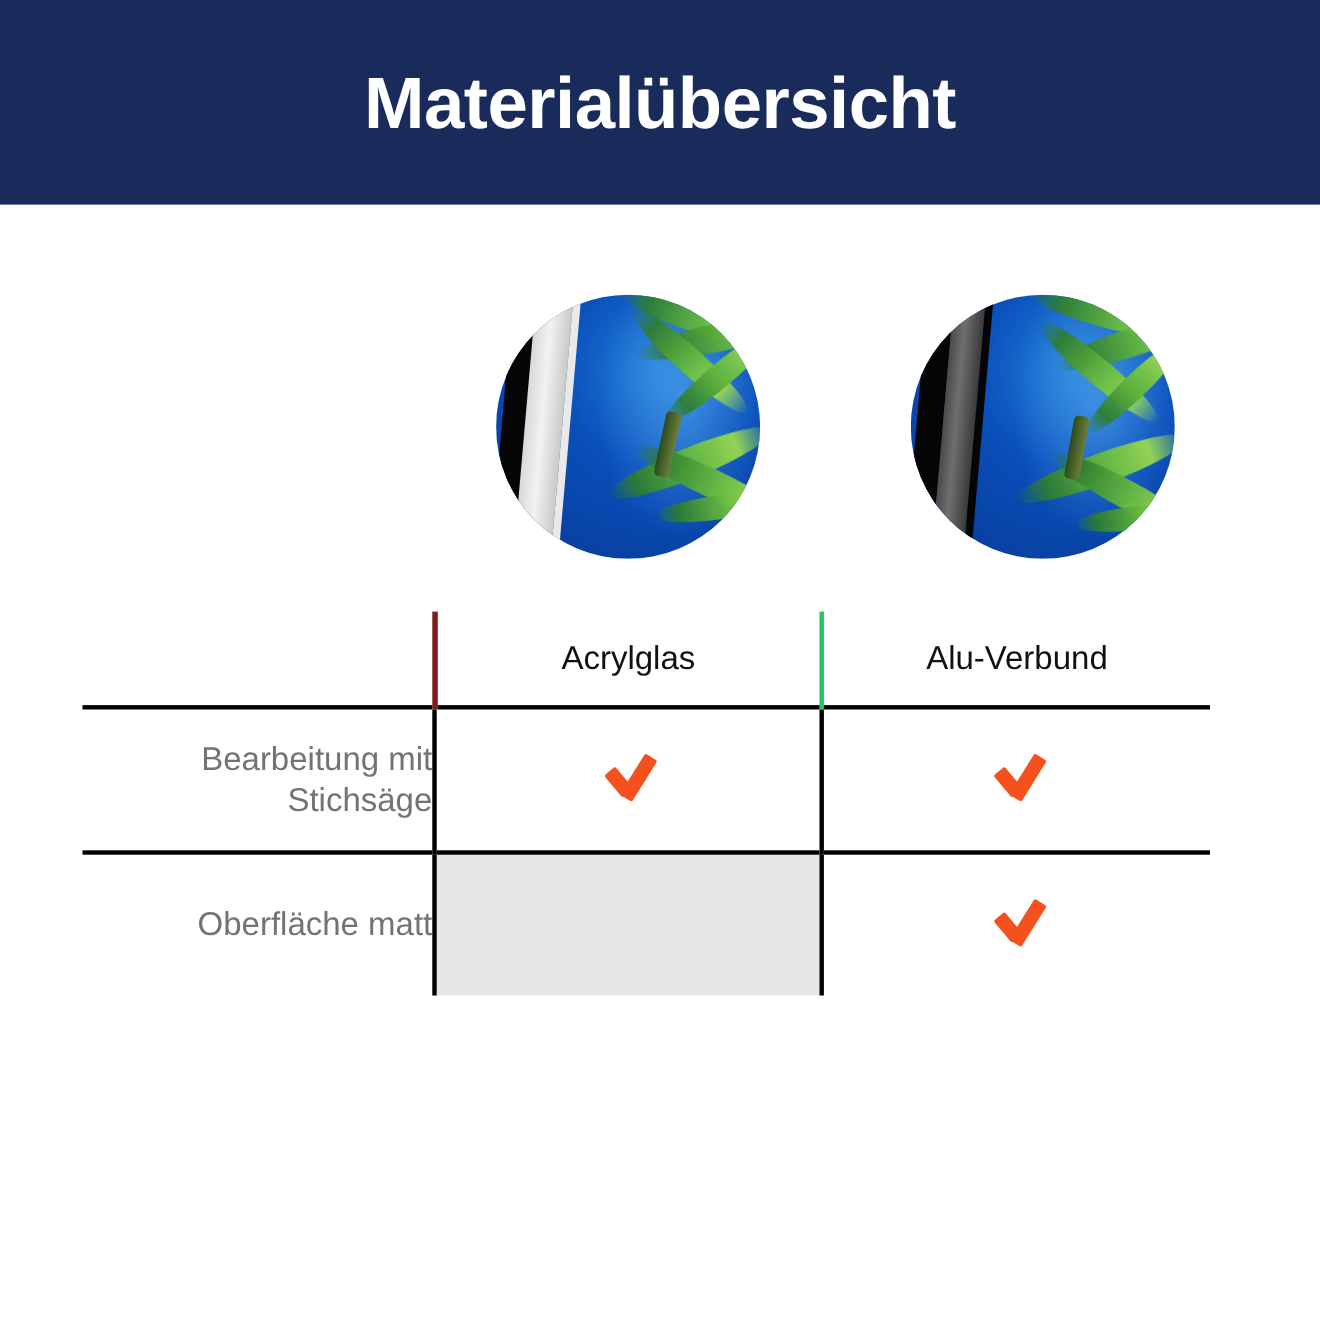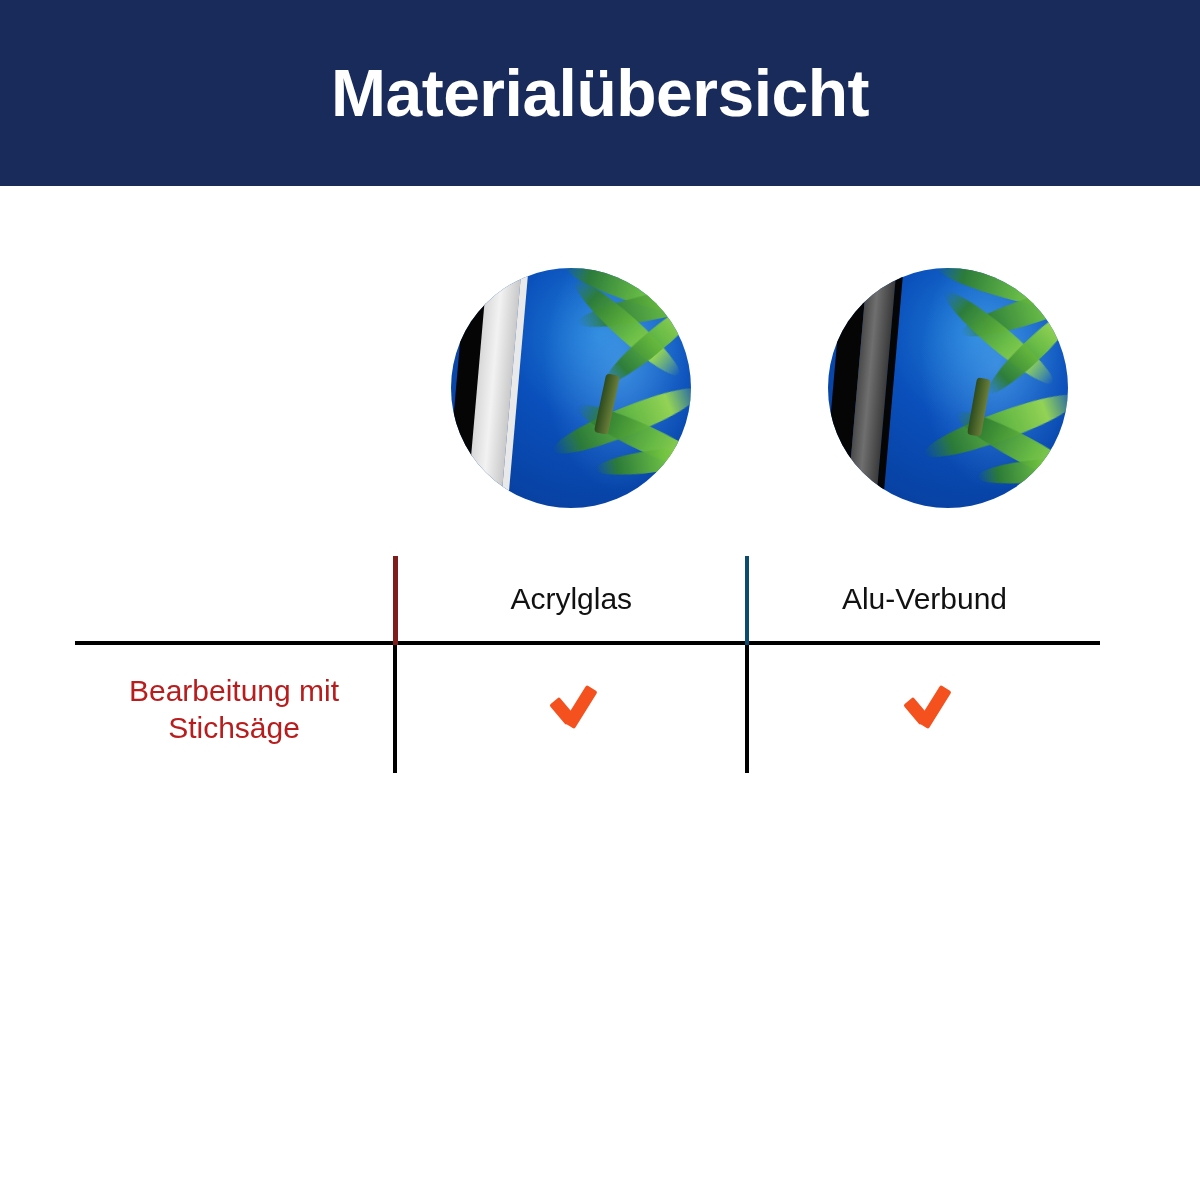--- a/index.html
+++ b/index.html
@@ -137,37 +137,37 @@
 
   .hdr-row td {
     height: 85px;
     font-size: 30px;
     color: #111111;
     font-weight: normal;
     text-align: center;
   }
   .hdr-row td.col-label { border: none; }
   .hdr-row td.col-a { border-left: 5px solid #7f1d1d; }
-  .hdr-row td.col-b { border-left: 4px solid #0c4a6e; }
+  .hdr-row td.col-b { border-left: 4px solid #22c55e; }
 
   .data-row td {
     height: 128px;
     border-top: 4px solid #000;
   }
   .data-row td.col-a,
   .data-row td.col-b {
     border-left: 4px solid #000;
     text-align: center;
   }
   .row-label {
     font-size: 30px;
-    color: #b91c1c;
+    color: #737373;
     padding-left: 18px;
     line-height: 1.25;
-    text-align: center;
+    text-align: right;
   }
   .last-row td { border-bottom: 4px solid #000; }
   .last-row td.col-b { border-bottom: none; }
 
   .cell-shaded { background: #e6e6e6; }
 
   .check {
     display: inline-block;
     width: 46px;
     height: 46px;
@@ -261,17 +261,24 @@
       <tr class="data-row">
         <td class="col-label row-label">Bearbeitung mit Stichsäge</td>
         <td class="col-a">
           <span class="check"></span>
         </td>
         <td class="col-b">
           <span class="check"></span>
         </td>
       </tr>
 
+      <tr class="data-row">
+        <td class="col-label row-label">Oberfläche matt</td>
+        <td class="col-a cell-shaded"></td>
+        <td class="col-b">
+          <span class="check"></span>
+        </td>
+      </tr>
 
     </tbody>
   </table>
 
 </div>
 
 </body></html>

